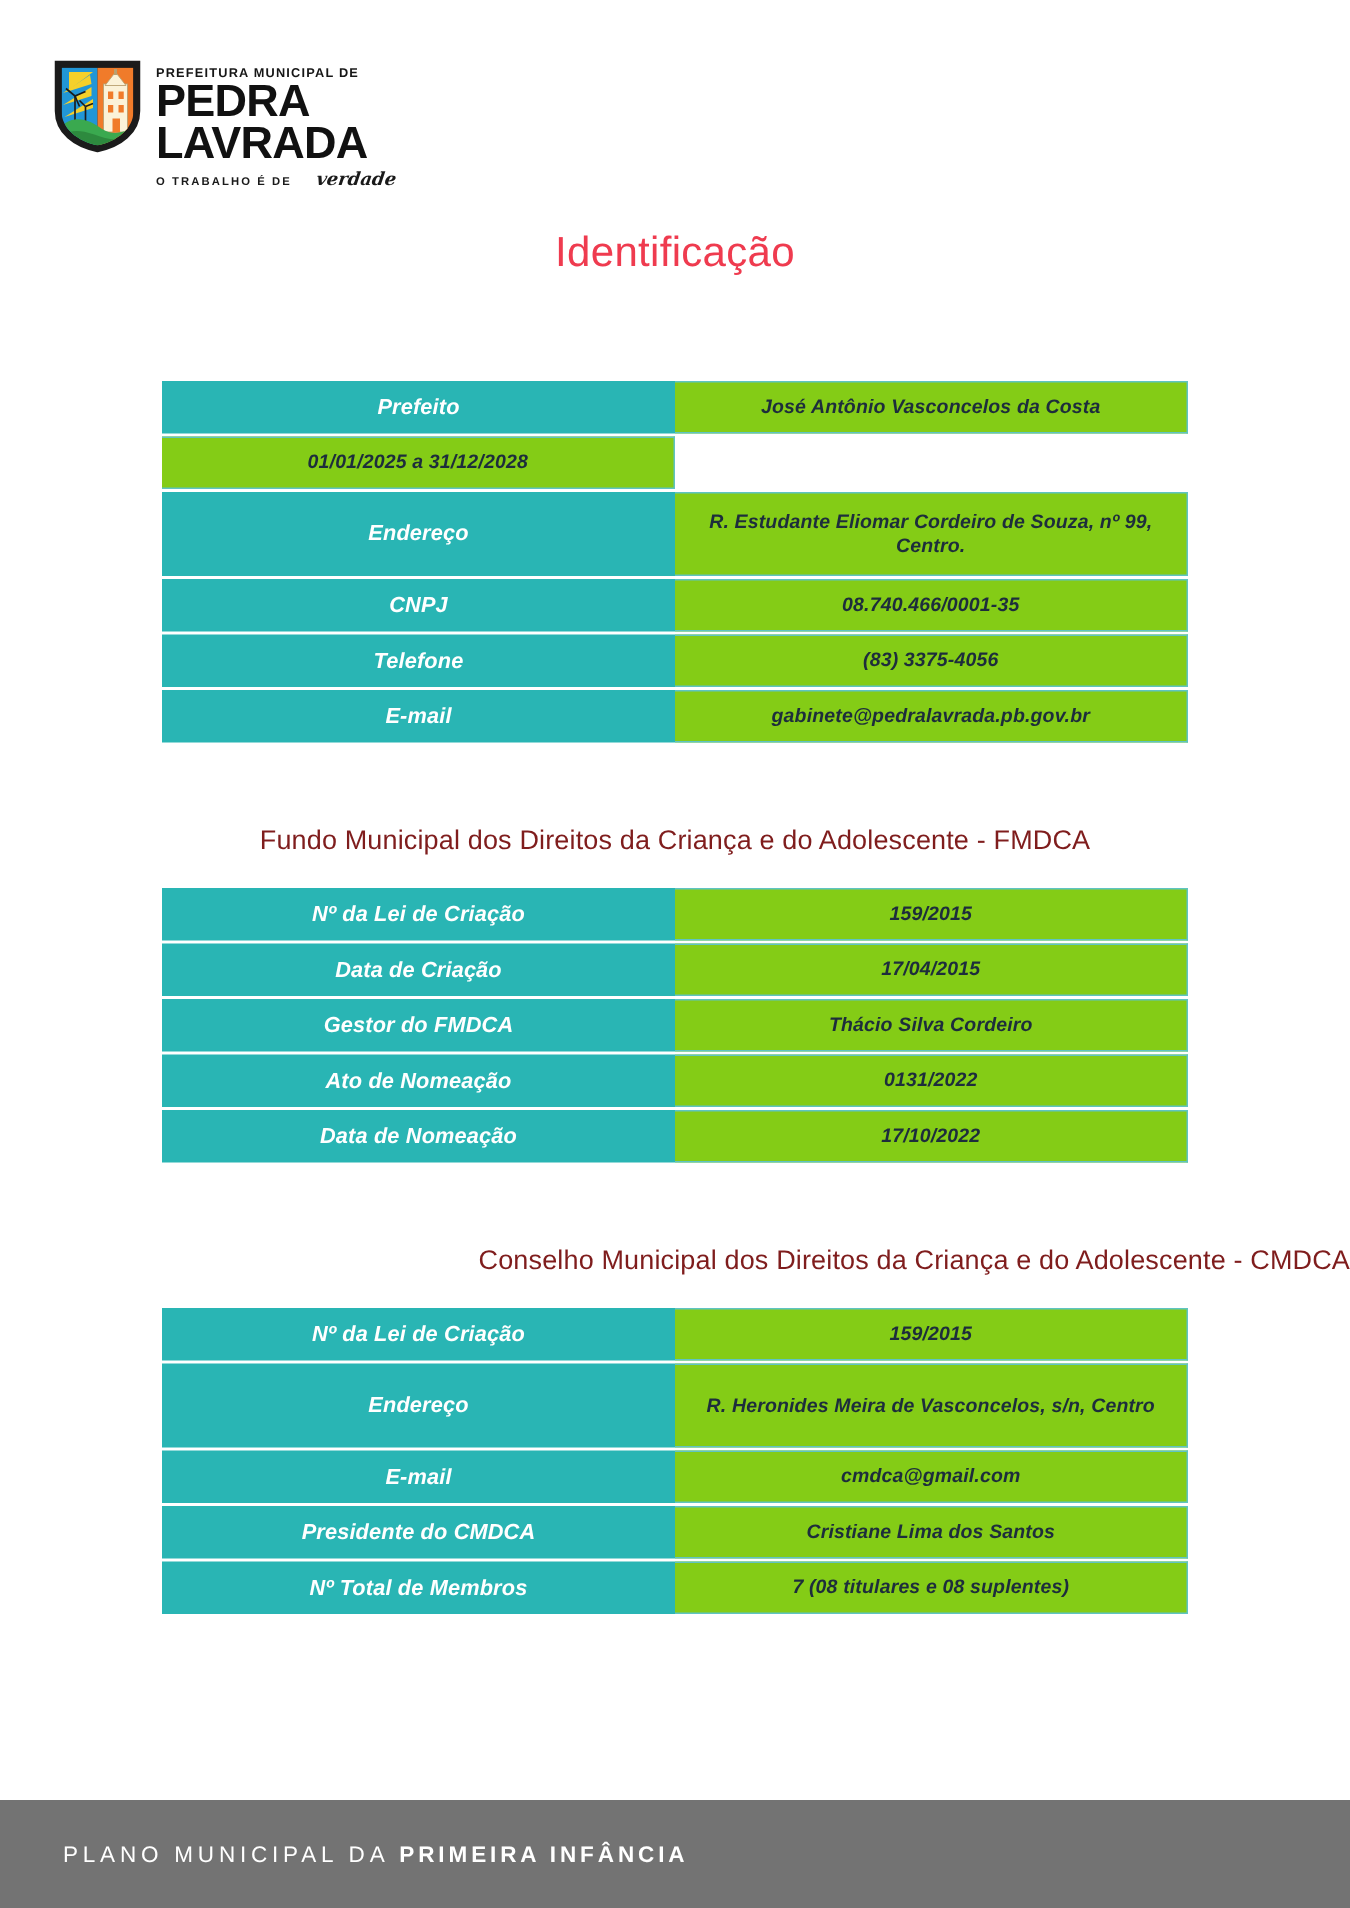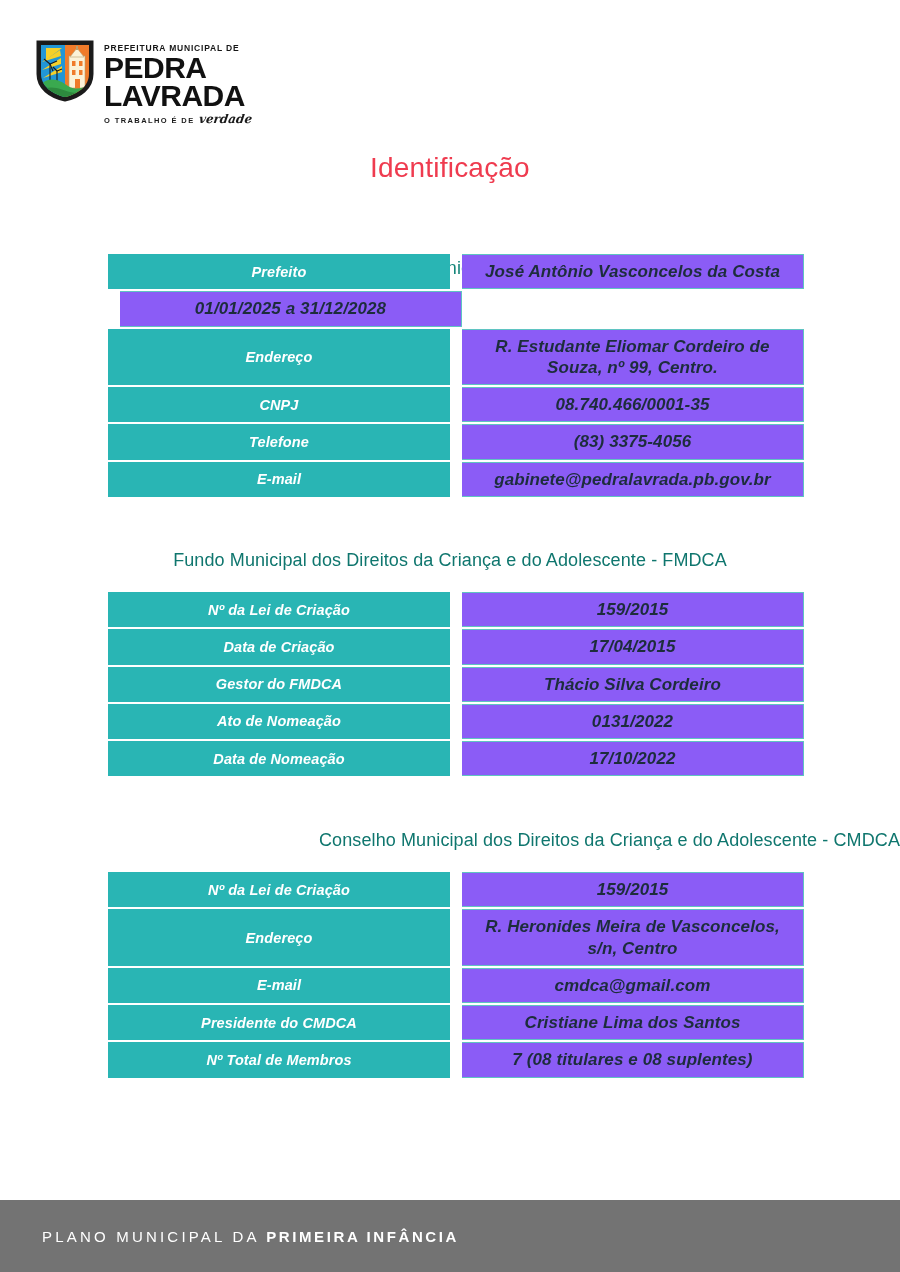--- a/index.html
+++ b/index.html
@@ -46,21 +46,21 @@
     font-size: 30px;
     font-weight: bold;
     letter-spacing: -0.5px;
     color: #111111;
     line-height: 0.94;
   }
   .logo-tag {
     margin-top: 3px;
     display: flex;
     align-items: baseline;
-    gap: 4px;
+    gap: 16px;
   }
   .logo-tag-main {
     font-size: 7.5px;
     font-weight: bold;
     letter-spacing: 1.4px;
     color: #1a1a1a;
   }
   .logo-tag-script {
     font-family: "DejaVu Serif", serif;
     font-style: italic;
@@ -92,21 +92,21 @@
     color: #15857a;
     letter-spacing: 0.1px;
     margin-top: 48px;
   }
   .section-heading {
     position: absolute;
     left: 0;
     width: 900px;
     text-align: center;
     font-size: 18px;
-    color: #0f766e;
+    color: #7f1d1d;
     letter-spacing: 0.1px;
   }
   #heading-fmdca { top: 550px; }
   #heading-cmdca { top: 830px; text-align: right; }
 
   
   .tbl {
     position: absolute;
     left: 108px;
     width: 684px;
@@ -135,37 +135,36 @@
     justify-content: center;
     text-align: right;
     padding: 6px 8px;
     box-sizing: border-box;
     min-height: 35px;
     letter-spacing: 0.1px;
   }
   .cell-value {
     width: 342px;
     flex: 0 0 342px;
-    background: #8b5cf6;
+    background: #84cc16;
     color: #1d2d3c;
-    font-size: 17px;
+    font-size: 13px;
     font-weight: bold;
     font-style: italic;
     display: flex;
     align-items: center;
     justify-content: center;
     text-align: center;
     padding: 6px 10px;
     box-sizing: border-box;
     min-height: 35px;
     border: 1px solid #5fc4c2;
     border-left: none;
     line-height: 1.25;
     letter-spacing: 0.1px;
-    margin-left: 12px;
   }
   .row.tall .cell-label,
   .row.tall .cell-value { min-height: 56px; }
 
   
   .footer {
     position: absolute;
     left: 0;
     bottom: 0;
     width: 900px;

